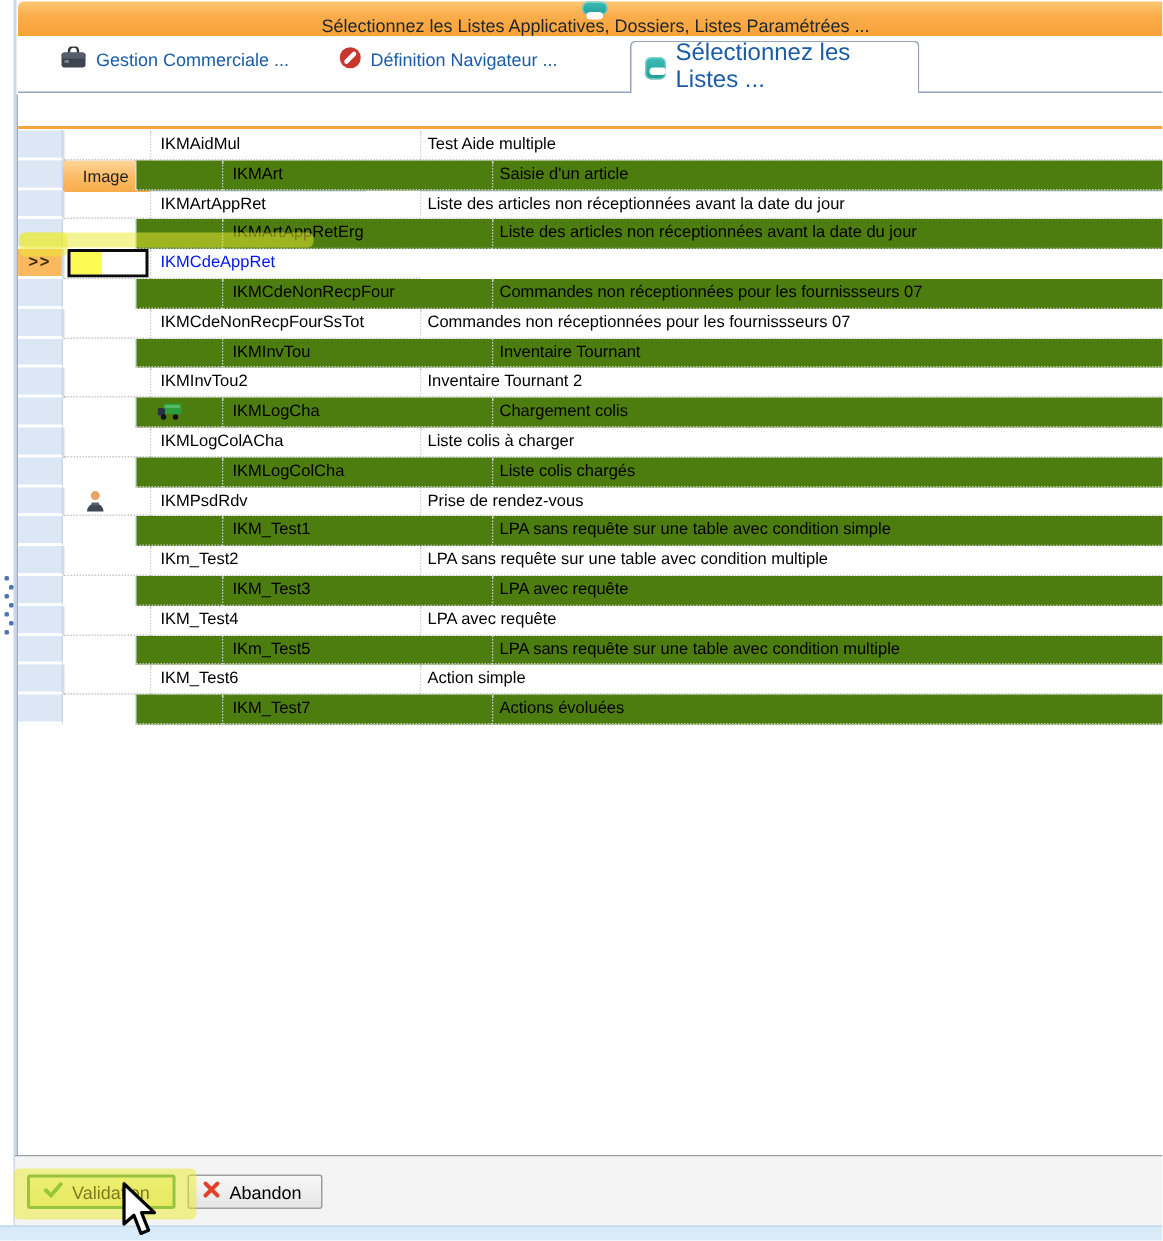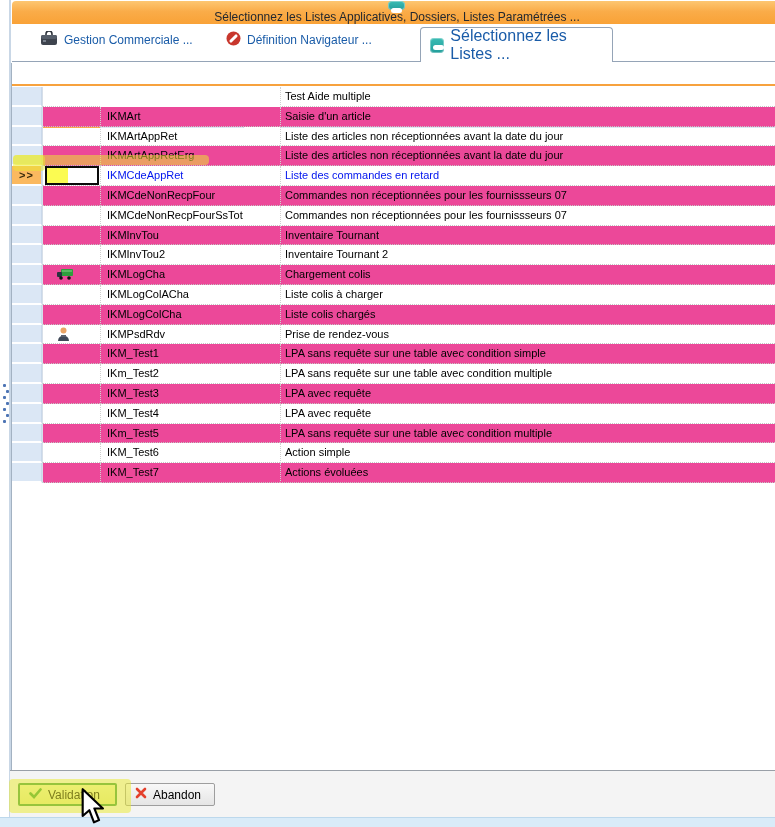--- a/index.html
+++ b/index.html
@@ -53,21 +53,21 @@
   .trow{position:absolute;left:0;width:775px;height:19.8px;}
   .trow>div{position:absolute;top:0;height:19.8px;box-sizing:border-box;font-size:11px;
     line-height:19px;white-space:nowrap;overflow:hidden;}
   .gcell{left:12px;width:30px;background:#DBE7F5;border-bottom:2px solid #FFF;
     border-right:1px solid #C9D8EA;text-align:center;}
   .icell{left:42px;width:58px;border-bottom:1px dotted #C6C6C6;border-left:1px solid #D6DEE8;}
   .rcell{left:100px;width:180px;border-bottom:1px dotted #C6C6C6;border-left:1px dotted #D0D0D0;
     padding-left:6px;color:#000;}
   .dcell{left:280px;width:495px;border-bottom:1px dotted #C6C6C6;border-left:1px dotted #D0D0D0;
     padding-left:4px;color:#000;}
-  .alt .icell,.alt .rcell,.alt .dcell{background:#ec4899;}
+  .alt .icell,.alt .rcell,.alt .dcell{background:#4d7c0f;margin-left:48px;}
   .sel .rcell,.sel .dcell{color:#0014EE;background:#fff;}
   .sel .gcell{background:#FBB95F;color:#3A2C0C;font-weight:bold;font-size:11px;letter-spacing:1px;}
   .icell .ric{position:absolute;left:14px;top:2px;}
   .editbox{position:absolute;left:2px;top:0px;width:50px;height:15px;border:2px solid #0A0A0A;
     background:linear-gradient(90deg,#FBFB52 0%,#FBFB52 42%,#FFFFFF 42%);}
 
   
   .bottom-line{position:absolute;left:10px;top:770px;width:765px;height:1px;background:#999FA7;}
   .buttonbar{position:absolute;left:10px;top:771px;width:765px;height:46px;background:#F4F4F4;}
   .btn{position:absolute;top:783px;height:23px;box-sizing:border-box;display:flex;
@@ -142,20 +142,21 @@
   <div class="hdr hdr-des">
     <span>Désignation</span>
   </div>
   <div class="hdr-underline"></div>
   <div class="col-marker"></div>
 
   <div id="rows">
       <div class="trow" style="top: 0px;">
         <div class="gcell"></div>
         <div class="icell"></div>
+        <div class="rcell">IKMAidMul</div>
         <div class="dcell">Test Aide multiple</div>
       </div>
       <div class="trow alt" style="top: 19.8px;">
         <div class="gcell"></div>
         <div class="icell"></div>
         <div class="rcell">IKMArt</div>
         <div class="dcell">Saisie d'un article</div>
       </div>
       <div class="trow" style="top: 39.6px;">
         <div class="gcell"></div>
@@ -168,21 +169,20 @@
         <div class="icell"></div>
         <div class="rcell">IKMArtAppRetErg</div>
         <div class="dcell">Liste des articles non réceptionnées avant la date du jour</div>
       </div>
       <div class="trow sel" style="top: 79.2px;">
         <div class="gcell">&gt;&gt;</div>
         <div class="icell">
           <div class="editbox"></div>
         </div>
         <div class="rcell">IKMCdeAppRet</div>
-        <div class="dcell">Liste des commandes en retard</div>
       </div>
       <div class="trow alt" style="top: 99px;">
         <div class="gcell"></div>
         <div class="icell"></div>
         <div class="rcell">IKMCdeNonRecpFour</div>
         <div class="dcell">Commandes non réceptionnées pour les fournissseurs 07</div>
       </div>
       <div class="trow" style="top: 118.8px;">
         <div class="gcell"></div>
         <div class="icell"></div>

